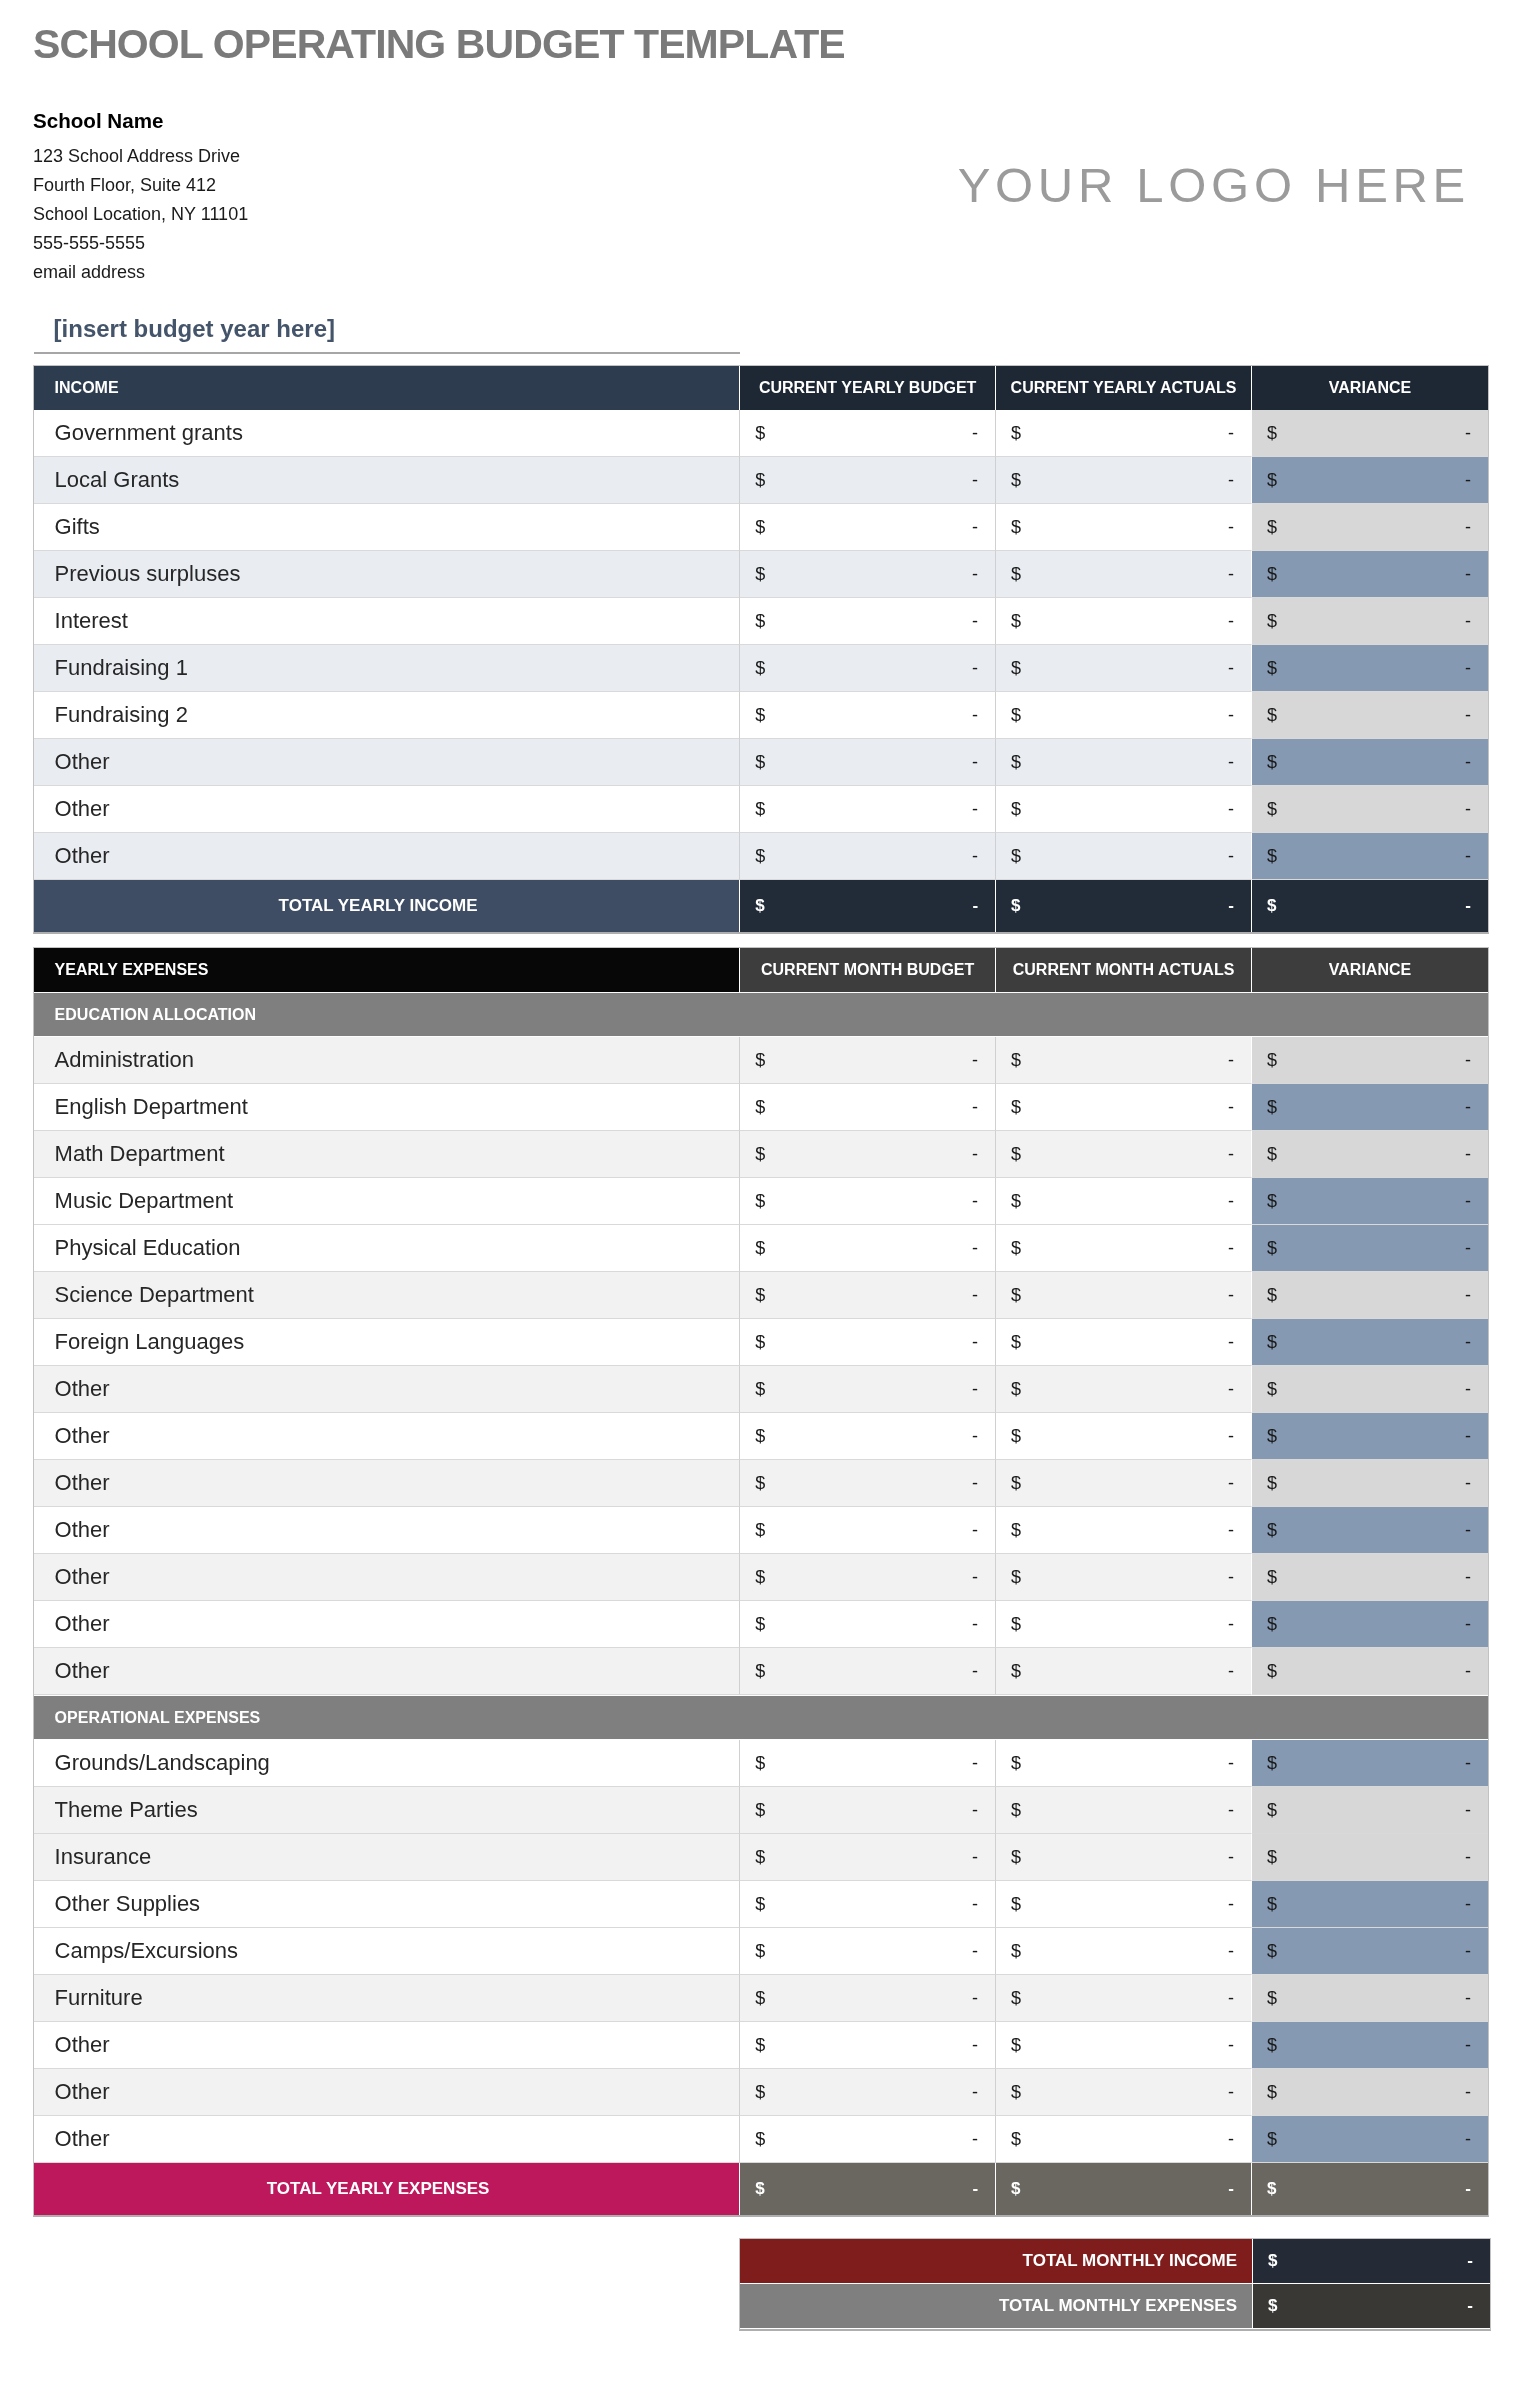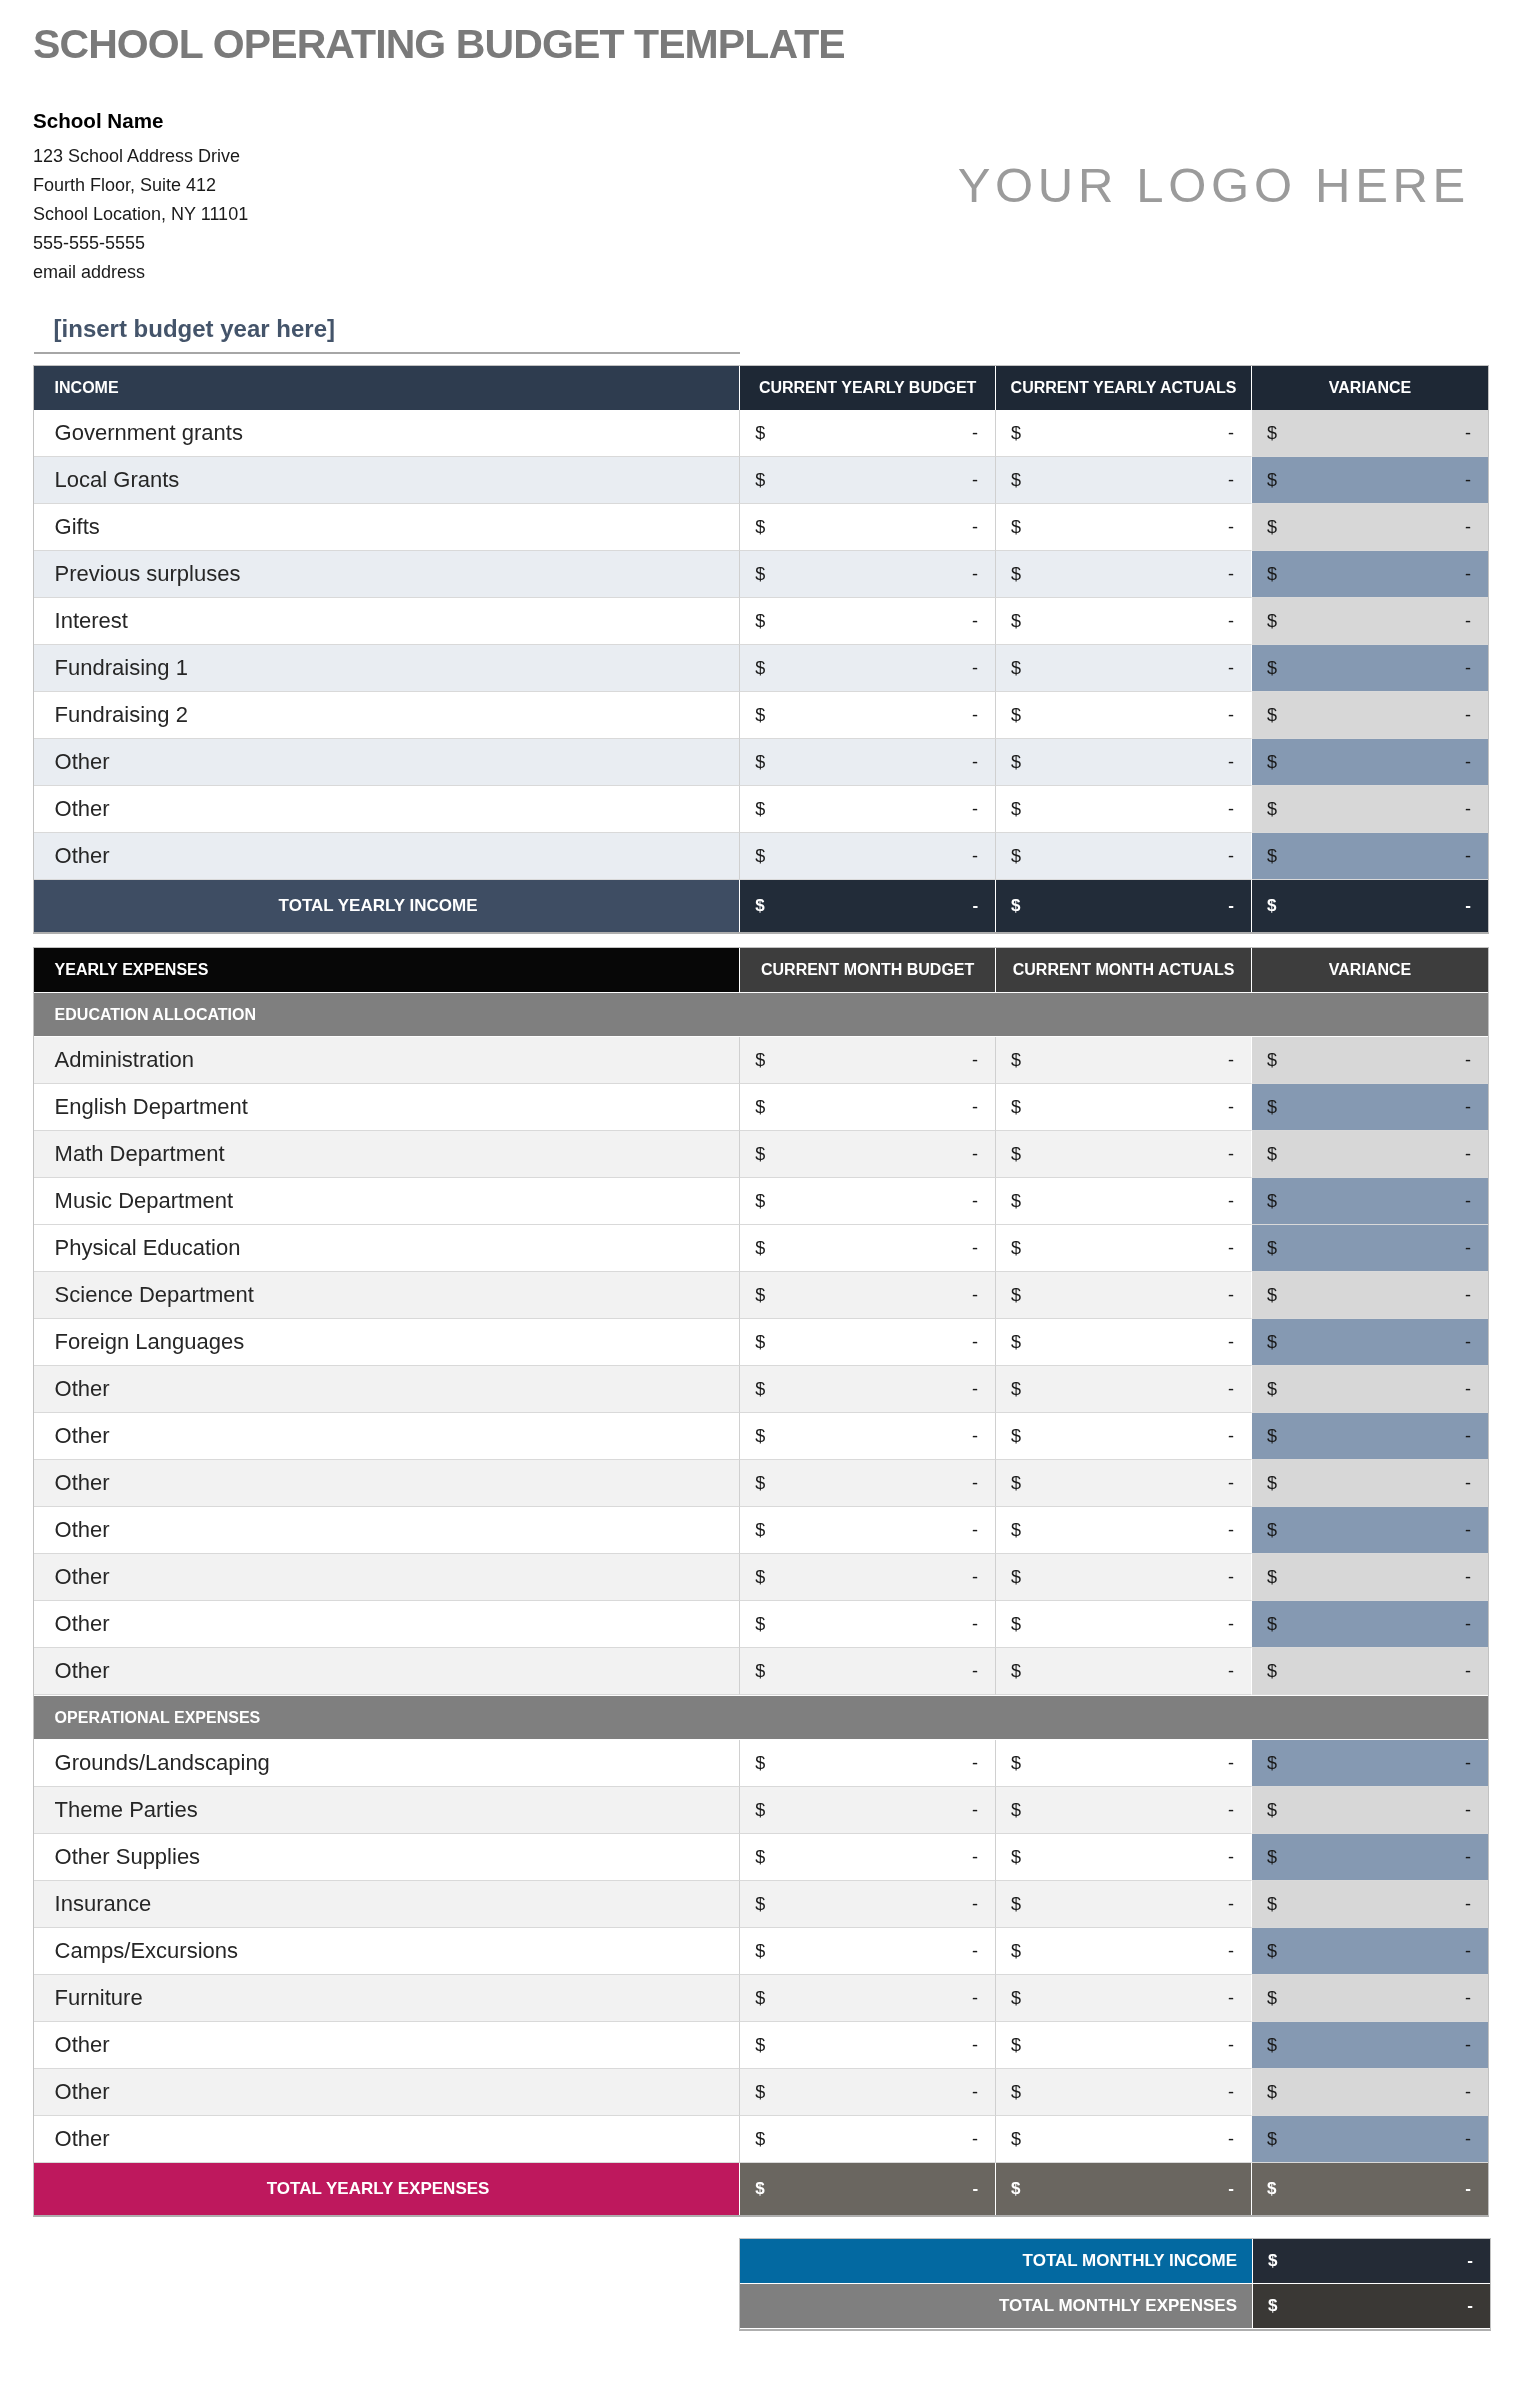--- a/index.html
+++ b/index.html
@@ -79,21 +79,21 @@
   .expenses .total-row td.money { background:#6a6660; }
 
   table.summary {
     margin:20.6px 0 0 706px; width:750px; table-layout:fixed;
     border-collapse:separate; border-spacing:0;
     border:0.9px solid #c2c2c2; border-bottom:2.8px solid #aeaeae;
   }
   .summary td { height:45px; font-size:17px; font-weight:bold; }
   .summary td.sum-label { width:512px; text-align:right; padding-right:15px; border-bottom:1.9px solid #fff; }
   .summary td.sum-value { width:238px; border-left:1.9px solid #fff; border-bottom:1.9px solid #fff; }
-  .summary tr.s1 td.sum-label { background:#0369a1; color:#fff; }
+  .summary tr.s1 td.sum-label { background:#7f1d1d; color:#fff; }
   .summary tr.s1 td.sum-value { background:#242b36; color:#fff; }
   .summary tr.s2 td.sum-label { background:#7f7f7f; color:#fff; }
   .summary tr.s2 td.sum-value { background:#3a3835; color:#fff; }
   .summary td.sum-value .money-inner { display:flex; justify-content:space-between; align-items:center; padding:0 17px 0 15px; }
 </style>
 </head>
 <body>
 
 <div class="content">
 
@@ -716,56 +716,56 @@
               <span class="dash">-</span>
             </div>
           </td>
           <td class="money variance var-gray">
             <div class="money-inner">
               <span class="cur">$</span>
               <span class="dash">-</span>
             </div>
           </td>
         </tr>
+        <tr class="data-row row-tint">
+          <td class="row-label">Insurance</td>
+          <td class="money">
+            <div class="money-inner">
+              <span class="cur">$</span>
+              <span class="dash">-</span>
+            </div>
+          </td>
+          <td class="money">
+            <div class="money-inner">
+              <span class="cur">$</span>
+              <span class="dash">-</span>
+            </div>
+          </td>
+          <td class="money variance var-gray">
+            <div class="money-inner">
+              <span class="cur">$</span>
+              <span class="dash">-</span>
+            </div>
+          </td>
+        </tr>
         <tr class="data-row row-white">
           <td class="row-label">Other Supplies</td>
           <td class="money">
             <div class="money-inner">
               <span class="cur">$</span>
               <span class="dash">-</span>
             </div>
           </td>
           <td class="money">
             <div class="money-inner">
               <span class="cur">$</span>
               <span class="dash">-</span>
             </div>
           </td>
           <td class="money variance var-blue">
-            <div class="money-inner">
-              <span class="cur">$</span>
-              <span class="dash">-</span>
-            </div>
-          </td>
-        </tr>
-        <tr class="data-row row-tint">
-          <td class="row-label">Insurance</td>
-          <td class="money">
-            <div class="money-inner">
-              <span class="cur">$</span>
-              <span class="dash">-</span>
-            </div>
-          </td>
-          <td class="money">
-            <div class="money-inner">
-              <span class="cur">$</span>
-              <span class="dash">-</span>
-            </div>
-          </td>
-          <td class="money variance var-gray">
             <div class="money-inner">
               <span class="cur">$</span>
               <span class="dash">-</span>
             </div>
           </td>
         </tr>
         <tr class="data-row row-white">
           <td class="row-label">Camps/Excursions</td>
           <td class="money">
             <div class="money-inner">

